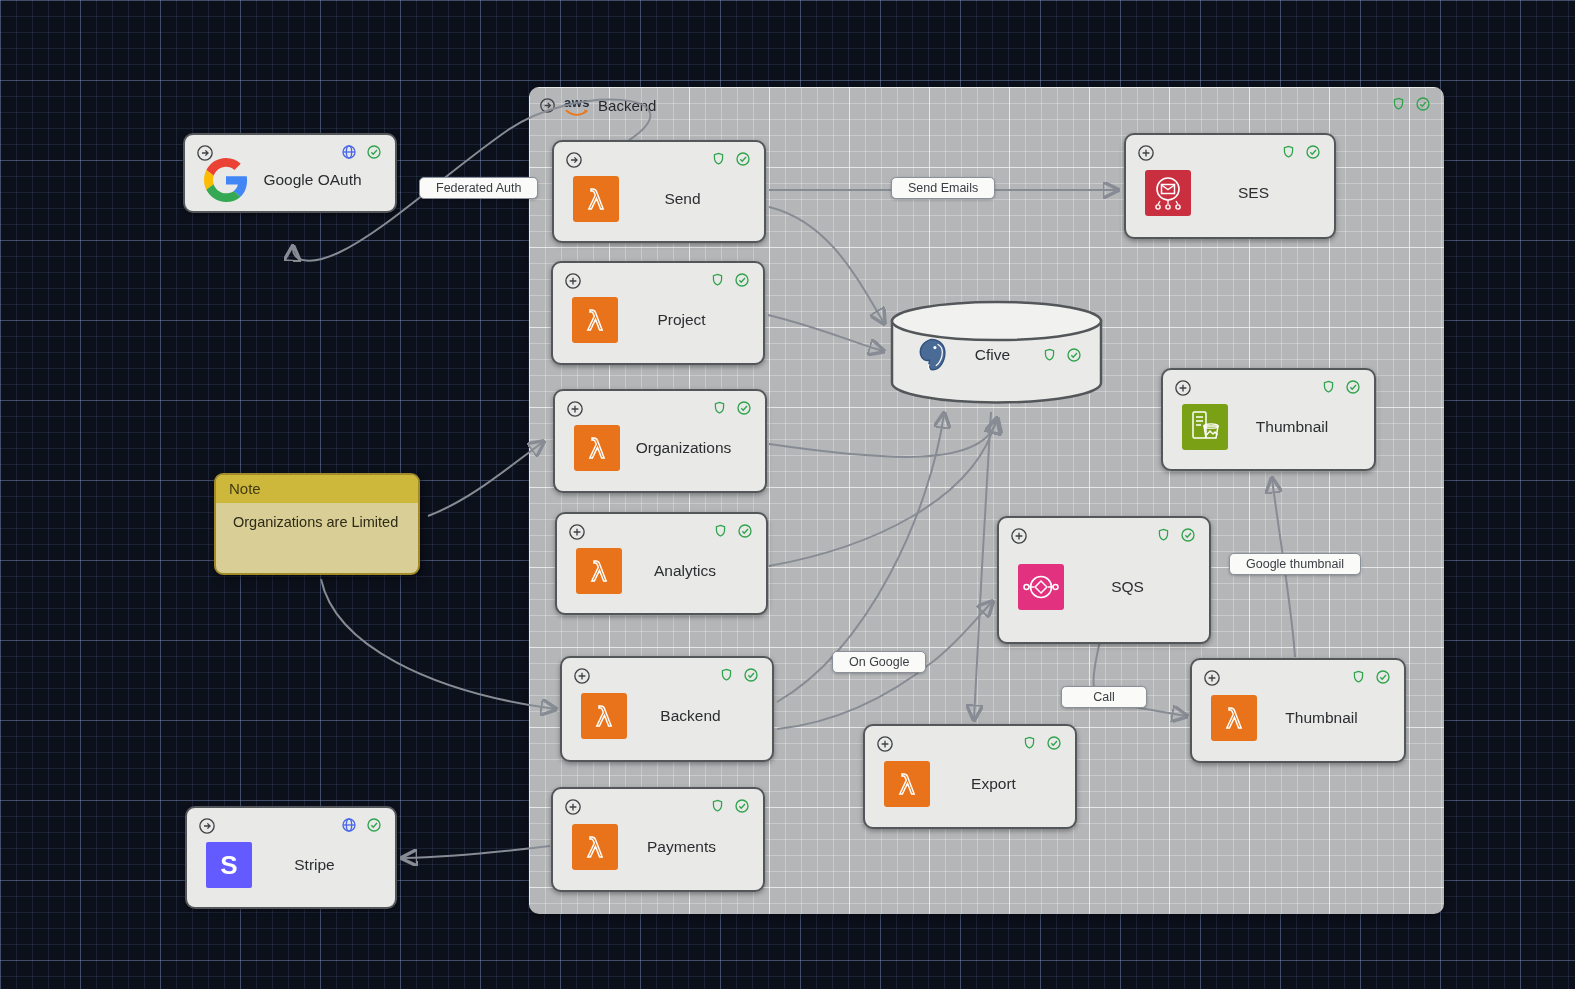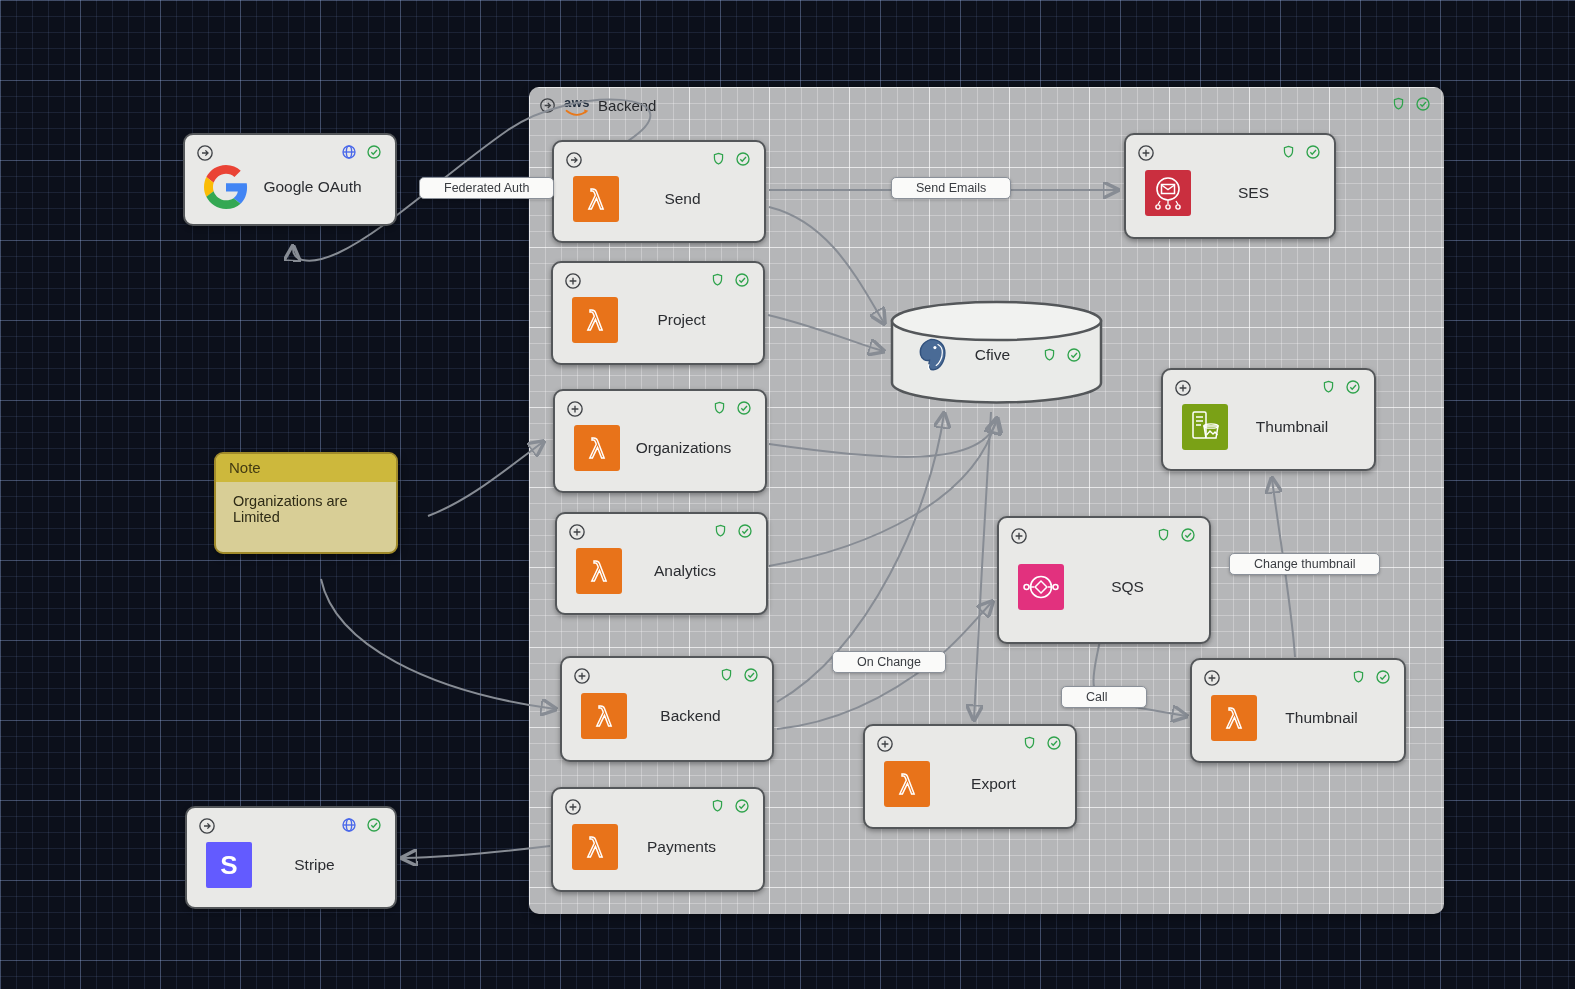--- a/index.html
+++ b/index.html
@@ -89,22 +89,22 @@
     padding:11px 17px;
     font-size:14.5px;color:#2E2B16;
   }
 
   .edge-label{
     position:absolute;z-index:4;
     background:#FAFAF9;
     border:1px solid #8A9099;
     border-radius:5px;
     min-width:86px;box-sizing:border-box;
-    padding:3px 24px;
-    text-align:left;
+    padding:3px 16px;
+    text-align:center;
     font-size:12.5px;color:#3A3D42;
     box-shadow:0 1px 3px rgba(0,0,0,0.25);
   }
 </style>
 </head>
 <body>
 
 <div id="canvas">
 
   <div id="container">
@@ -154,21 +154,21 @@
     <path d="M777,702 C870,648 930,510 944,414" marker-end="url(#arr)"></path>
     <path d="M777,729 C845,722 900,688 935,660 C960,640 975,620 992,602" marker-end="url(#arr)"></path>
     <path d="M1103,623 C1098,662 1080,697 1112,703 C1140,708 1162,712 1186,716" marker-end="url(#arr)"></path>
     <path d="M1295,657 C1292,610 1280,540 1272,479" marker-end="url(#arr)"></path>
     <path d="M991,412 C986,500 978,630 974,719" marker-end="url(#arr)"></path>
     <path d="M550,846 C500,852 450,857 403,858" marker-end="url(#arr)"></path>
     <path d="M428,516 C470,500 505,470 543,442" marker-end="url(#arr)"></path>
     <path d="M321,579 C335,645 430,692 555,709" marker-end="url(#arr)"></path>
   </svg>
 
-  <div class="node" style="left:183px;top:133px;width:214px;height:93px">
+  <div class="node" style="left:183px;top:133px;width:214px;height:80px">
     <span class="corner-tl">
         <svg width="18" height="18" viewBox="0 0 24 24" fill="none" stroke="#3F4246" stroke-width="1.8">
           <circle cx="12" cy="12" r="9.5"></circle>
           <path d="M8 12h7M12.5 8.5L16 12l-3.5 3.5"></path>
         </svg>
       </span>
     <span class="badges">
       <span>
           <svg width="16" height="16" viewBox="0 0 24 24" fill="none" stroke="#4A68EA" stroke-width="2">
             <circle cx="12" cy="12" r="9"></circle>
@@ -607,24 +607,24 @@
       <span class="svc-icon">
         <svg width="46" height="46" viewBox="0 0 46 46">
             <rect width="46" height="46" rx="2" fill="#635BFF"></rect>
             <text x="23" y="32" text-anchor="middle" font-size="26" font-weight="bold" font-family="Liberation Sans, sans-serif" fill="#fff">S</text>
           </svg>
       </span>
       <span class="node-label">Stripe</span>
     </div>
   </div>
 
-  <div class="note" style="left:214px;top:452px;width:184px;height:102px">
+  <div class="note" style="left:214px;top:473px;width:206px;height:102px">
     <div class="note-header">Note</div>
     <div class="note-body">Organizations are Limited</div>
   </div>
 
   <div class="edge-label" style="left:419px;top:177px">Federated Auth</div>
   <div class="edge-label" style="left:891px;top:177px">Send Emails</div>
-  <div class="edge-label" style="left:832px;top:651px">On Change</div>
+  <div class="edge-label" style="left:832px;top:651px">On Google</div>
   <div class="edge-label" style="left:1061px;top:686px">Call</div>
-  <div class="edge-label" style="left:1229px;top:553px">Change thumbnail</div>
+  <div class="edge-label" style="left:1229px;top:553px">Google thumbnail</div>
 
 </div>
 
 </body></html>

